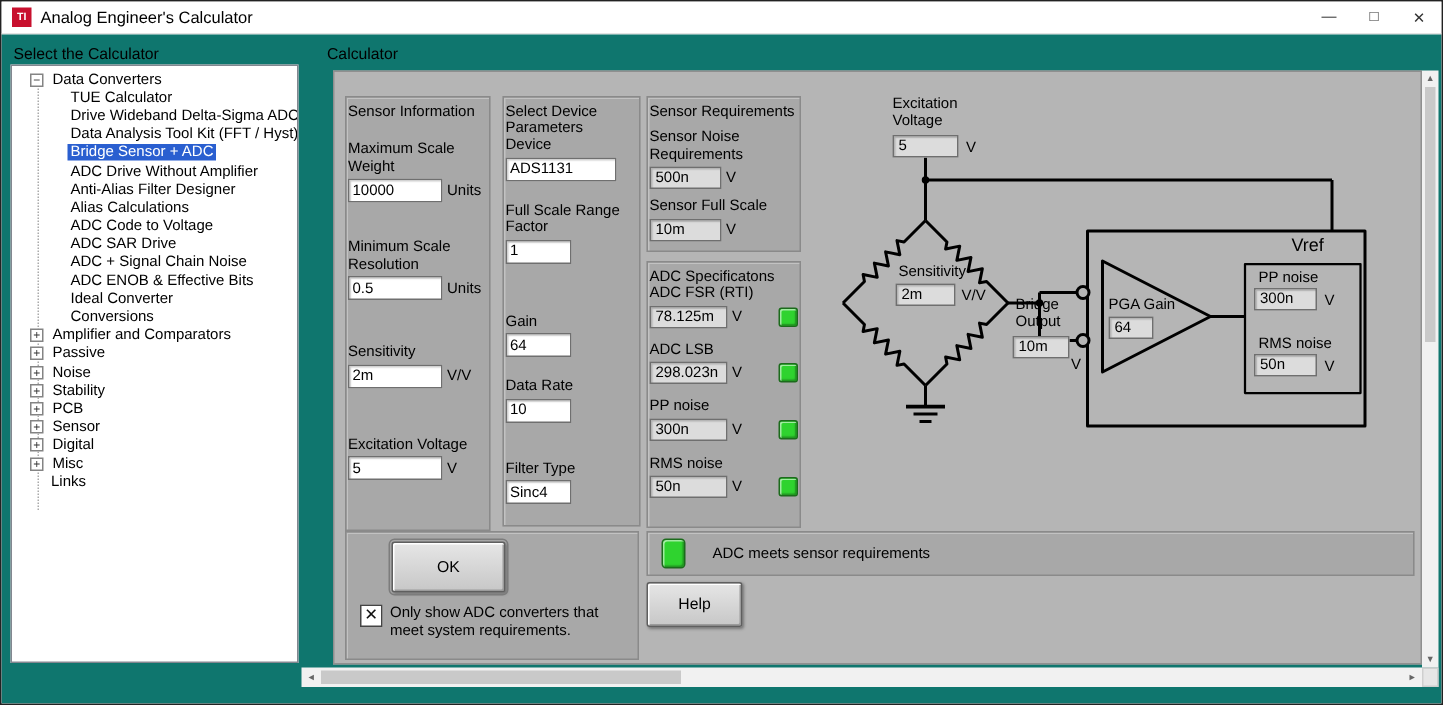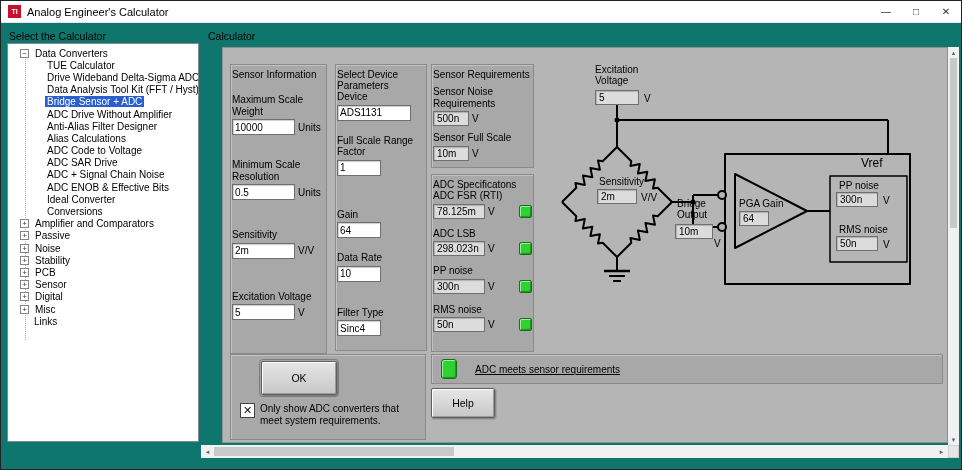--- a/index.html
+++ b/index.html
@@ -37,21 +37,21 @@
   .group { position:absolute; background:#a8a8a8; border:1px solid #8a8a8a;
            box-shadow:inset 1px 1px 0 rgba(255,255,255,.3); padding:4px 1px; font-size:10px; }
   .gtitle { font-size:10px; color:#000; }
   .flabel { font-size:10px; line-height:11.5px; color:#000; }
   .frow { display:flex; align-items:center; margin-top:2px; }
   .fin { height:16px; border:1px solid #6f6f6f; background:#fff; font-size:10px; font-family:inherit;
          padding:0 2px; box-shadow:inset 1px 1px 1px rgba(0,0,0,.2); outline:none; }
   .ind { height:15px; border:1px solid #6f6f6f; background:#dcdcdc; font-size:10px; line-height:13px;
          padding:0 3px; box-shadow:inset 1px 1px 1px rgba(0,0,0,.2); overflow:hidden; white-space:nowrap; }
   .funit { font-size:10px; margin-left:3px; }
-  .w54{width:63px}.w44{width:44px}.w74{width:74px}.w52{width:52px}.w48{width:36px}
+  .w54{width:63px}.w44{width:44px}.w74{width:74px}.w52{width:52px}.w48{width:48px}
   .mt0{margin-top:0}.mt6{margin-top:6px}.mt9{margin-top:9px}.mt10{margin-top:10px}.mt14{margin-top:14px}
   .mt24{margin-top:24px}.mt25{margin-top:25px}.mt29{margin-top:29px}.mt32{margin-top:32px}
   .mt33{margin-top:33px}
   .led { width:13px; height:13px; border-radius:2px; background:var(--led,#2fd32f); border:1px solid #1c6b1c;
          box-shadow:inset 1px 1px 0 rgba(255,255,255,.55), inset -1px -1px 1px rgba(0,0,0,.3); flex:none; }
   .led-row .led { margin-left:auto; }
   .abs { position:absolute; }
   .c-label { position:absolute; font-size:10px; line-height:11px; color:#000; }
   .vref { font-size:12px; }
   
@@ -62,21 +62,21 @@
          box-shadow:inset 1px 1px 0 #fff, inset -1px -1px 0 #9b9b9b, 1px 1px 2px rgba(0,0,0,.35); }
   .btn.ok { outline:1px solid #7c7c7c; outline-offset:1px; }
   .checkrow { position:absolute; display:flex; gap:5px; align-items:flex-start; }
   .checkbox { width:15px; height:15px; background:#fff; border:1px solid #444; flex:none;
               display:flex; align-items:center; justify-content:center; }
   .xmark { font-size:11px; line-height:11px; color:#111; }
   .checklabel { font-size:10px; width:152px; line-height:11.5px; }
   .statusbar { position:absolute; background:#a8a8a8; border:1px solid #8a8a8a; display:flex; align-items:center;
                box-shadow:inset 1px 1px 0 rgba(255,255,255,.3); }
   .led.big { width:16px; height:20px; border-radius:3px; margin-left:9px; }
-  .statustext { font-size:10px; margin-left:18px;text-decoration:underline; }
+  .statustext { font-size:10px; margin-left:18px; }
   
   .hscroll { position:absolute; left:200px; top:422px; width:747px; height:13px; background:#f1f1f1;
              display:flex; align-items:center; }
   .vscroll { position:absolute; left:947px; top:24px; width:11px; height:398px; background:#f1f1f1;
              display:flex; flex-direction:column; align-items:center; }
   .sarrow { font-size:6px; color:#666; width:13px; height:13px; display:flex; align-items:center; justify-content:center; flex:none; }
   .vscroll .sarrow { width:11px; height:11px; }
   .hthumb { width:240px; height:9px; background:#c9c9c9; margin-right:auto; }
   .vthumb { width:7px; height:170px; background:#c9c9c9; margin-bottom:auto; }
   .scorner { position:absolute; left:947px; top:422px; width:11px; height:13px; background:#e6e6e6; border:1px solid #cfcfcf; }
@@ -175,21 +175,21 @@
         </div>
       <div class="trow lvl0">
           <span class="exp">+</span>
           <span class="tlabel">Misc</span>
         </div>
       <div class="trow lnk">
           <span class="tlabel">Links</span>
         </div>
     </div>
 
-    <div class="section-label" style="left:207px;top:7px">Calculator</div>
+    <div class="section-label" style="left:217px;top:7px">Calculator</div>
 
     <div class="panel">
 
       <svg class="circuit" width="726" height="396" viewBox="0 0 726 396">
         <g stroke="#000" stroke-width="2" fill="none" stroke-linejoin="round">
           <line x1="394" y1="57" x2="394" y2="99"></line>
           <line x1="394" y1="72" x2="665" y2="72"></line>
           <line x1="665" y1="72" x2="665" y2="106"></line>
           <polyline id="r1" points="394.0,99.0 379.7,113.3 375.0,112.4 376.9,121.8 367.4,119.9 369.3,129.3 359.9,127.4 361.8,136.9 352.4,135.0 353.3,139.7 339.0,154.0"></polyline>
           <polyline id="r2" points="394.0,99.0 408.3,113.3 407.4,118.0 416.8,116.1 414.9,125.6 424.3,123.7 422.4,133.1 431.9,131.2 430.0,140.6 434.7,139.7 449.0,154.0"></polyline>

